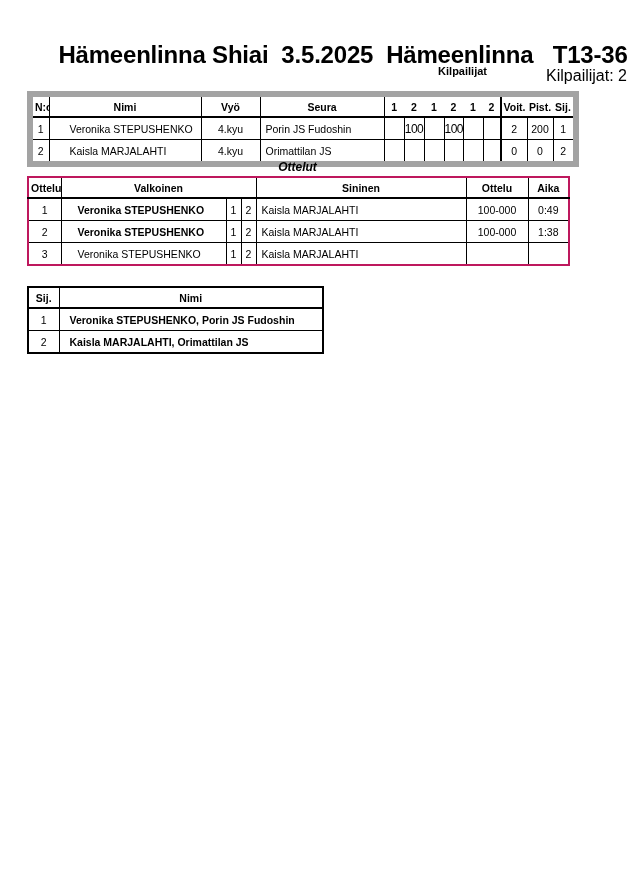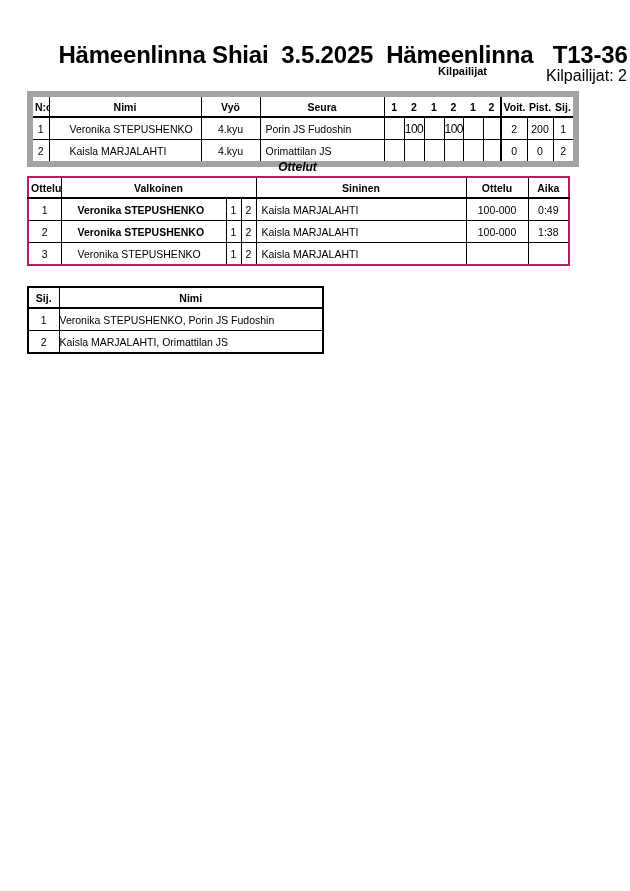--- a/index.html
+++ b/index.html
@@ -22,21 +22,21 @@
   th{font-weight:bold;border-bottom:2px solid #000;height:19px;}
 
   .t-kilpailijat{left:27px;top:91px;width:546px;border:6px solid #a3a3a3;}
   .t-ottelut   {left:27px;top:176px;width:541px;border:2px solid #be185d;}
   .t-tulokset  {left:27px;top:286px;width:295px;border:2px solid #000;}
 
   .ac{text-align:center;}
   .al{text-align:left;}
   .pl1{padding-left:2px;}
   .pl5{padding-left:5px;}
-  .pl10{}
+  .pl10{padding-left:10px;font-weight:bold;}
   .pl16{padding-left:16px;}
   .pl20{padding-left:20px;}
   .b{font-weight:bold;}
   .score{font-size:12px;letter-spacing:-0.5px;}
   .nbr{border-right:none;}
   .nbl{border-left:none;}
   .thick-l{border-left:2px solid #000;}
 </style>
 </head>
 <body>

